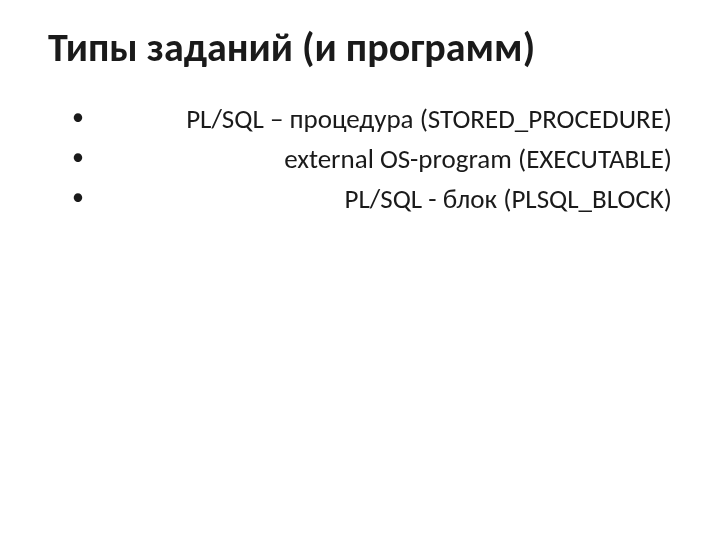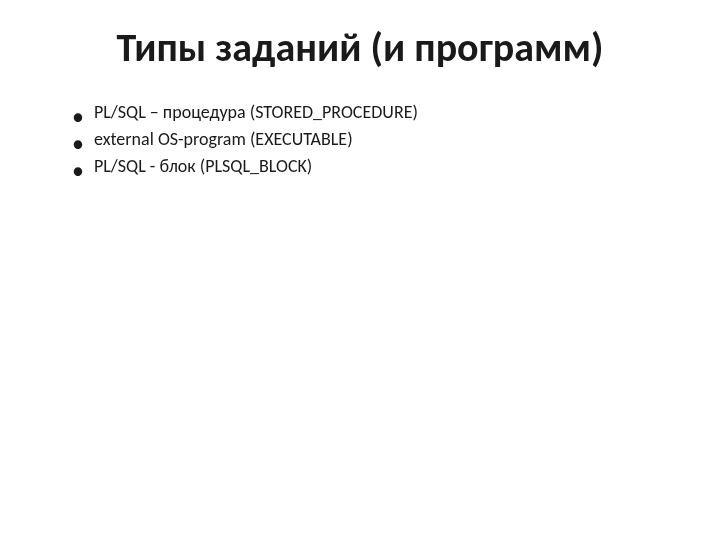--- a/index.html
+++ b/index.html
@@ -16,38 +16,39 @@
       overflow: hidden;
     }
     .slide {
       width: 100%;
       height: 100%;
       padding: 24px 48px 0 48px;
     }
     .title {
       font-size: 40px;
       font-weight: bold;
-      text-align: center;
+      text-align: left;
       color: #1a1a1a;
       margin-bottom: 28px;
       line-height: 1.2;
     }
     .content {
       padding-left: 24px;
     }
     .bullet-list {
       list-style: none;
     }
     .bullet-item {
       position: relative;
-      font-size: 18px;
+      font-size: 27px;
       color: #1a1a1a;
       line-height: 1.4;
       padding-left: 22px;
       margin-bottom: 2px;
+      text-align: right;
     }
     .bullet-item::before {
       content: "•";
       position: absolute;
       left: 0;
       top: 0;
       font-size: 24px;
       color: #1a1a1a;
     }
   </style>

